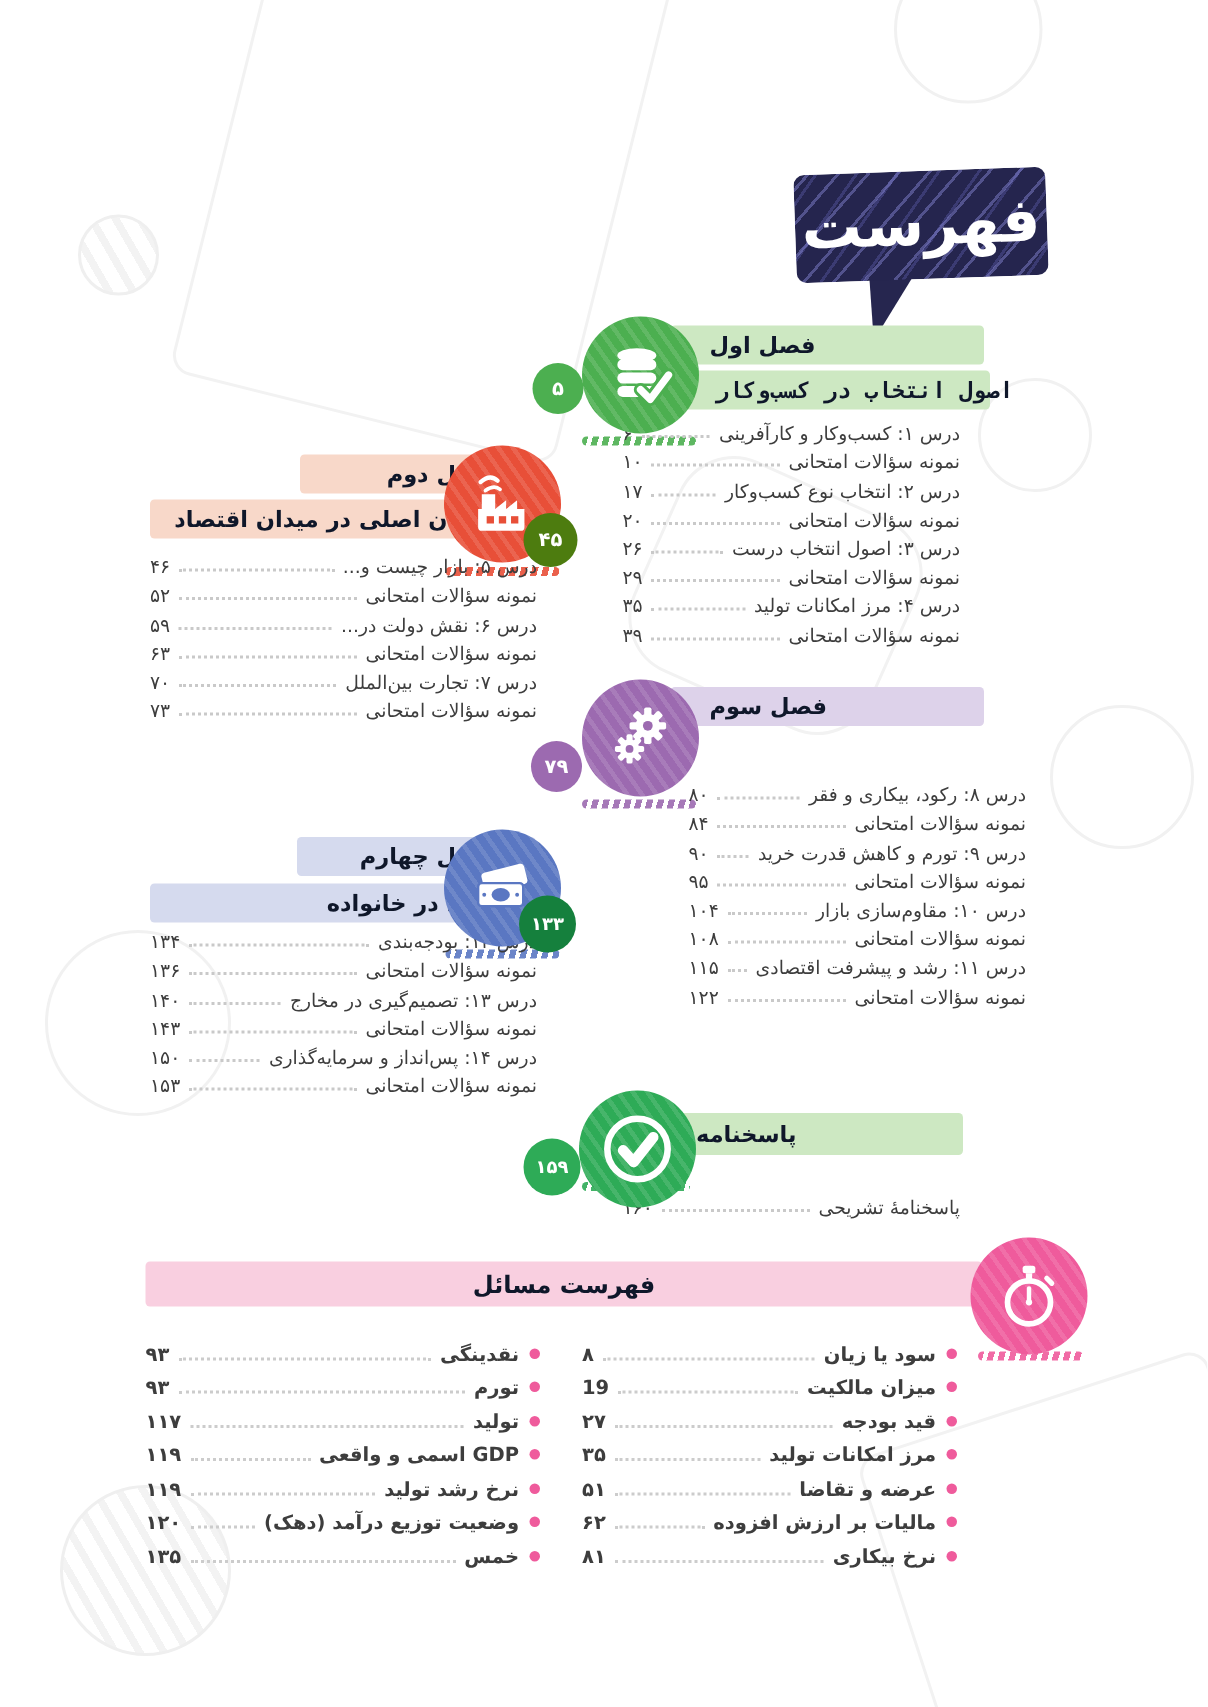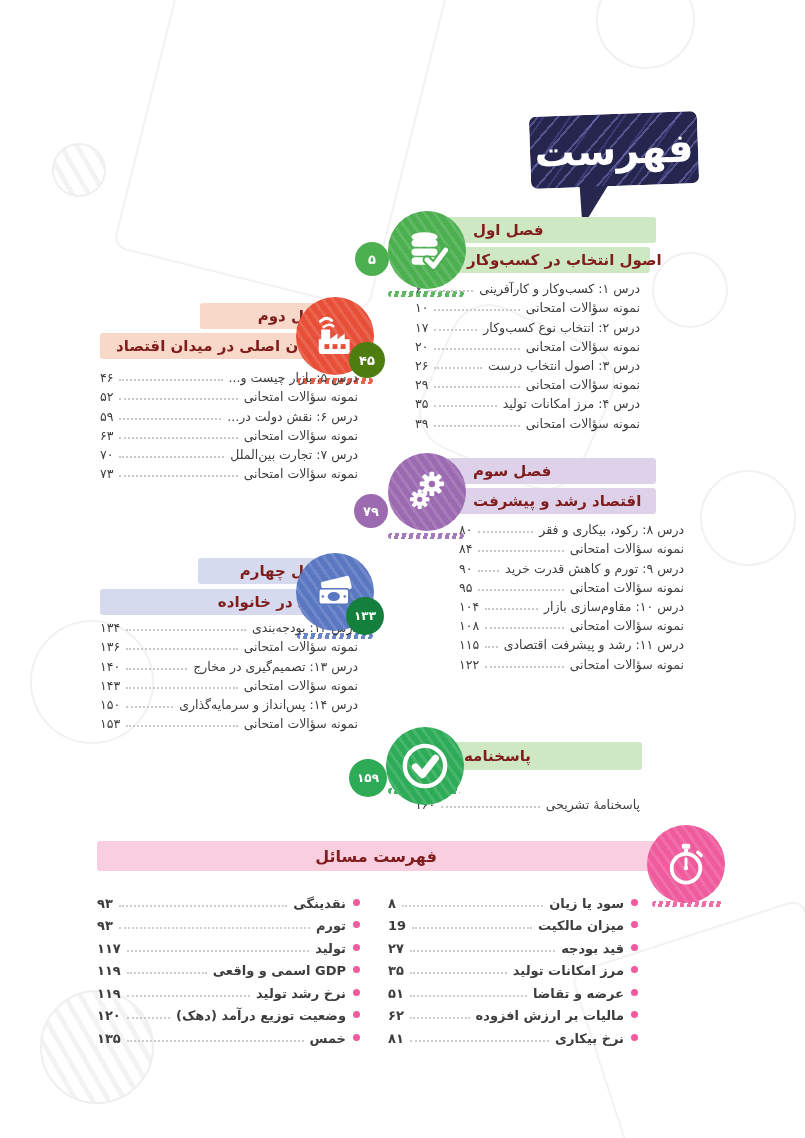--- a/index.html
+++ b/index.html
@@ -19,21 +19,21 @@
     display:flex;align-items:center;justify-content:center;
     background-image:
       repeating-linear-gradient(133deg,rgba(150,150,235,0) 0 6px,rgba(150,150,235,.40) 6px 8px,rgba(150,150,235,0) 8px 15px),
       repeating-linear-gradient(127deg,rgba(90,90,185,0) 0 11px,rgba(110,110,200,.30) 11px 13px,rgba(90,90,185,0) 13px 22px);}
   .bubble .txt{color:#fff;font-size:40px;font-weight:bold;line-height:1;}
   .bubble-tail{position:absolute;left:581px;top:184px;width:0;height:0;z-index:2;
     border-top:42px solid #26264f;border-right:30px solid transparent;transform:rotate(-4deg);}
 
   
   .band{position:absolute;height:26px;border-radius:3px;display:flex;align-items:center;
-    direction:rtl;z-index:2;font-weight:bold;font-size:15px;color:#7f1d1d;white-space:nowrap;}
+    direction:rtl;z-index:2;font-weight:bold;font-size:15px;color:#0f172a;white-space:nowrap;}
   .band.text-at-left{justify-content:flex-end;}
   .band.text-at-right{justify-content:flex-start;}
   .band.center{justify-content:center;direction:rtl;}
 
   
   .icon-circle{position:absolute;width:78px;height:78px;border-radius:50%;z-index:3;
     display:flex;align-items:center;justify-content:center;}
   .icon-circle::after{content:"";position:absolute;inset:0;border-radius:50%;
     background:repeating-linear-gradient(55deg,rgba(255,255,255,.12) 0 3px,rgba(255,255,255,0) 3px 8px);}
   .icon-circle svg{position:relative;z-index:1;}
@@ -70,21 +70,21 @@
   <div class="wm wm-rect" style="left:430px;top:320px;width:170px;height:150px;transform:rotate(24deg);border-radius:40px;"></div>
 
   <div class="bubble">
     <span class="txt">فهرست</span>
   </div>
   <div class="bubble-tail"></div>
 
   <div class="band text-at-left" style="left:447px;top:217px;width:209px;background:#cde8c2;padding-left:26px;box-sizing:border-box;">
     <span>فصل اول</span>
   </div>
-  <div class="band text-at-left" style="left:441px;top:247px;width:209px;background:#cde8c2;padding-left:26px;box-sizing:border-box;">
+  <div class="band text-at-left" style="left:451px;top:247px;width:209px;background:#cde8c2;padding-left:26px;box-sizing:border-box;font-family:Liberation Mono, monospace;">
     <span>اصول انتخاب در کسب‌وکار</span>
   </div>
   <div class="icon-circle" style="left:388px;top:211px;background:#4caf50;">
     <svg width="52" height="52" viewBox="0 0 64 64">
       <ellipse cx="29" cy="16" rx="16" ry="6" fill="#fff"></ellipse>
       <rect x="13" y="19" width="32" height="9" rx="4.5" fill="#fff"></rect>
       <rect x="13" y="30" width="32" height="9" rx="4.5" fill="#fff"></rect>
       <rect x="13" y="41" width="32" height="9" rx="4.5" fill="#fff"></rect>
       <polyline points="32,44 40,52 55,32" fill="none" stroke="#4caf50" stroke-width="11" stroke-linecap="round" stroke-linejoin="round"></polyline>
       <polyline points="32,44 40,52 55,32" fill="none" stroke="#fff" stroke-width="6" stroke-linecap="round" stroke-linejoin="round"></polyline>
@@ -186,23 +186,20 @@
       </div>
     <div class="row">
         <span class="t">نمونه سؤالات امتحانی</span>
         <span class="dots"></span>
         <span class="p">۷۳</span>
       </div>
   </div>
 
   <div class="band text-at-left" style="left:447px;top:458px;width:209px;background:#ddd2ea;padding-left:26px;box-sizing:border-box;">
     <span>فصل سوم</span>
-  </div>
-  <div class="band text-at-left" style="left:447px;top:488px;width:209px;background:#ddd2ea;padding-left:26px;box-sizing:border-box;">
-    <span>اقتصاد رشد و پیشرفت</span>
   </div>
   <div class="icon-circle" style="left:388px;top:453px;background:#9c6ab0;">
     <svg width="52" height="52" viewBox="0 0 64 64">
       <g transform="translate(38,22)">
         <g fill="#fff">
           <rect x="-3" y="-15" width="6" height="8" rx="1.5"></rect>
             <rect x="-3" y="7" width="6" height="8" rx="1.5"></rect>
           <rect x="-15" y="-3" width="8" height="6" rx="1.5"></rect>
             <rect x="7" y="-3" width="8" height="6" rx="1.5"></rect>
           <rect x="-3" y="-15" width="6" height="8" rx="1.5" transform="rotate(45)"></rect>

